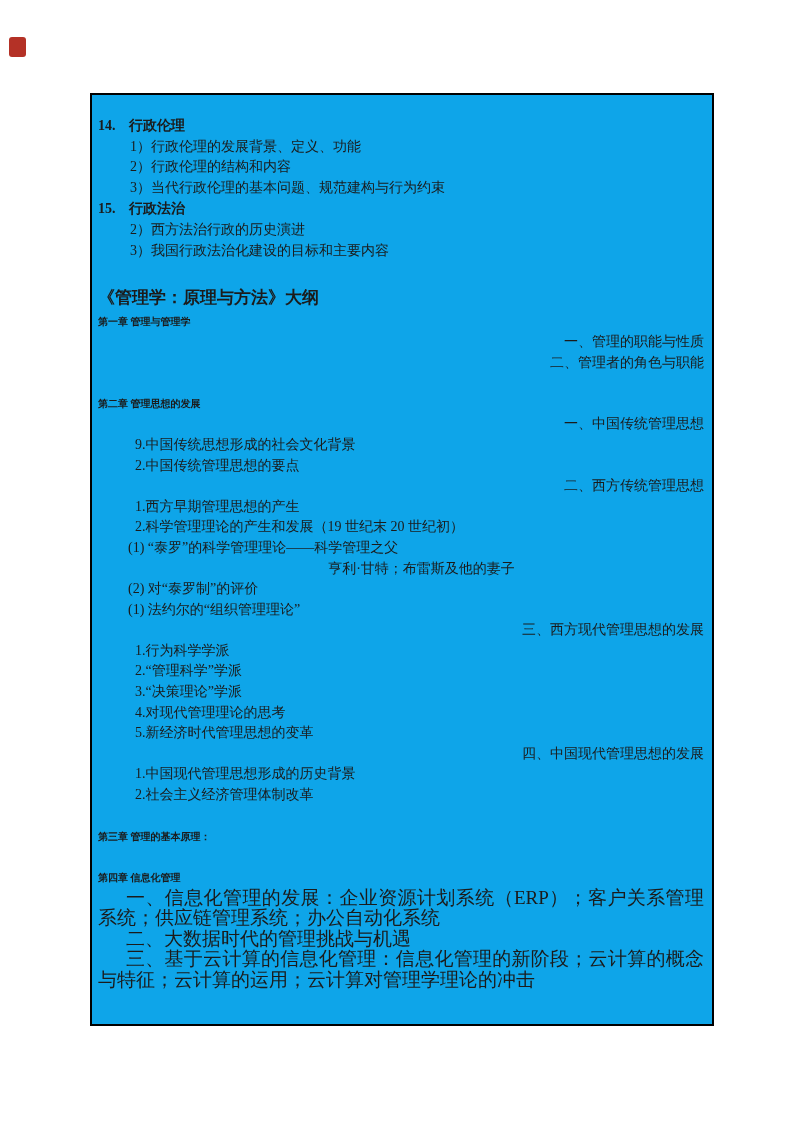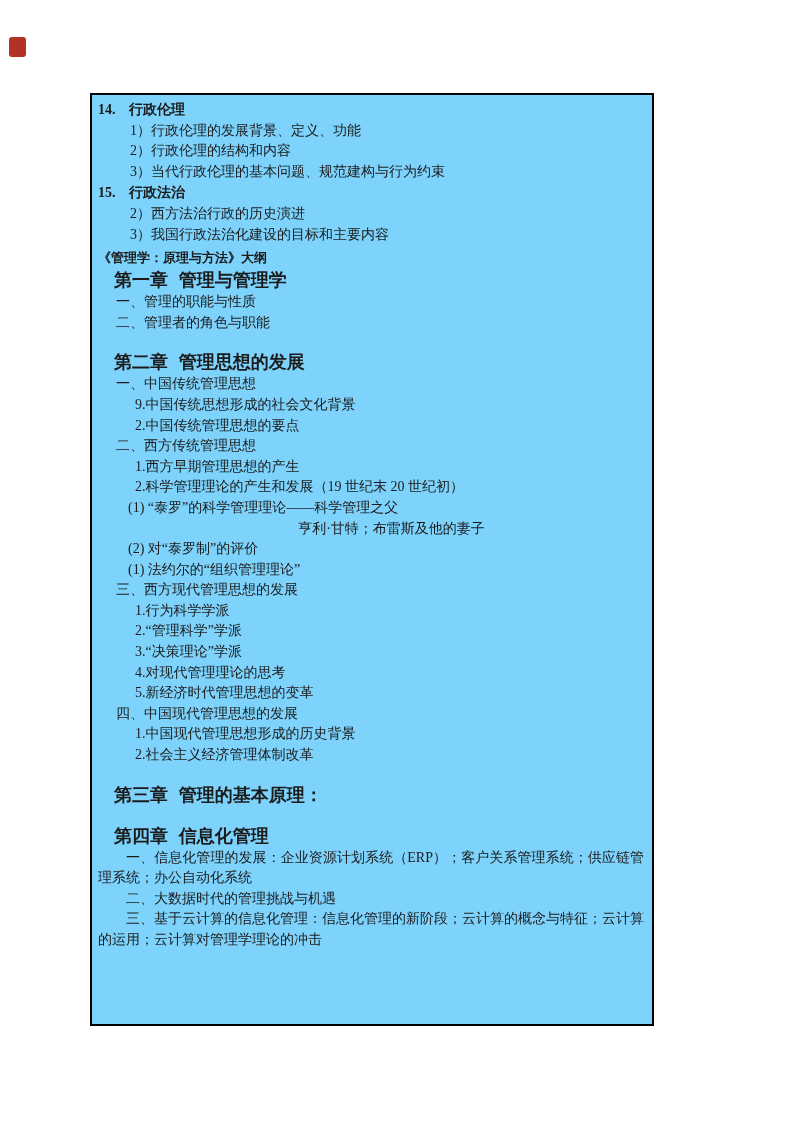--- a/index.html
+++ b/index.html
@@ -6,45 +6,45 @@
   body{
     width:793px;height:1121px;position:relative;background:#ffffff;
     font-family:"Liberation Serif","DejaVu Serif",serif;color:#1b1b1b;
     overflow:hidden;
   }
   .red-marker{
     position:absolute;left:9px;top:37px;width:17px;height:20px;
     border-radius:3px;background:#b43126;
   }
   .doc-table{
-    position:absolute;left:90px;top:93px;width:564px;height:933px;
-    box-sizing:border-box;border:2px solid #000;padding:4px 8px 0 6px;
-    background:#7dd3fc;
+    position:absolute;left:90px;top:93px;width:624px;height:933px;
+    box-sizing:border-box;border:2px solid #000;padding:20px 8px 0 6px;
+    background:#0ea5e9;
   }
   .ln{font-size:14px;line-height:20.6px;white-space:nowrap;}
   .b{font-weight:bold;}
   .sans{font-family:"Liberation Sans","DejaVu Sans",sans-serif;}
   .sec-num{display:inline-block;min-width:21px;font-weight:bold;margin-right:10px;font-family:"Liberation Serif","DejaVu Serif",serif;}
   .it{padding-left:32px;}
-  .in1{padding-left:18px;}
+  .in1{padding-left:18px;text-align:right;}
   .in2{padding-left:37px;}
   .in3{padding-left:30px;}
   .in4{padding-left:41px;text-align:center;}
   .in28{padding-left:28px;}
   .title2{
-    font-size:13px;line-height:26px;font-weight:bold;
+    font-size:17px;line-height:26px;margin-top:24px;font-weight:bold;
     font-family:"Liberation Sans","DejaVu Sans",sans-serif;white-space:nowrap;
   }
   .chap{
-    font-weight:bold;font-family:Liberation Mono, monospace;
-    font-size:18px;line-height:21px;margin-left:16px;
+    font-weight:bold;font-family:Liberation Serif, serif;
+    font-size:10px;line-height:21px;
   }
   .mt{margin-top:20px;}
   .para{
-    font-size:14px;line-height:20.6px;text-indent:28px;text-align:justify;
+    font-size:19px;line-height:20.6px;text-indent:28px;text-align:justify;
     white-space:normal;
   }
 </style>
 </head>
 <body>
 
 <div>
 
   <div class="red-marker" style="background: rgb(180, 49, 38);"></div>
 

